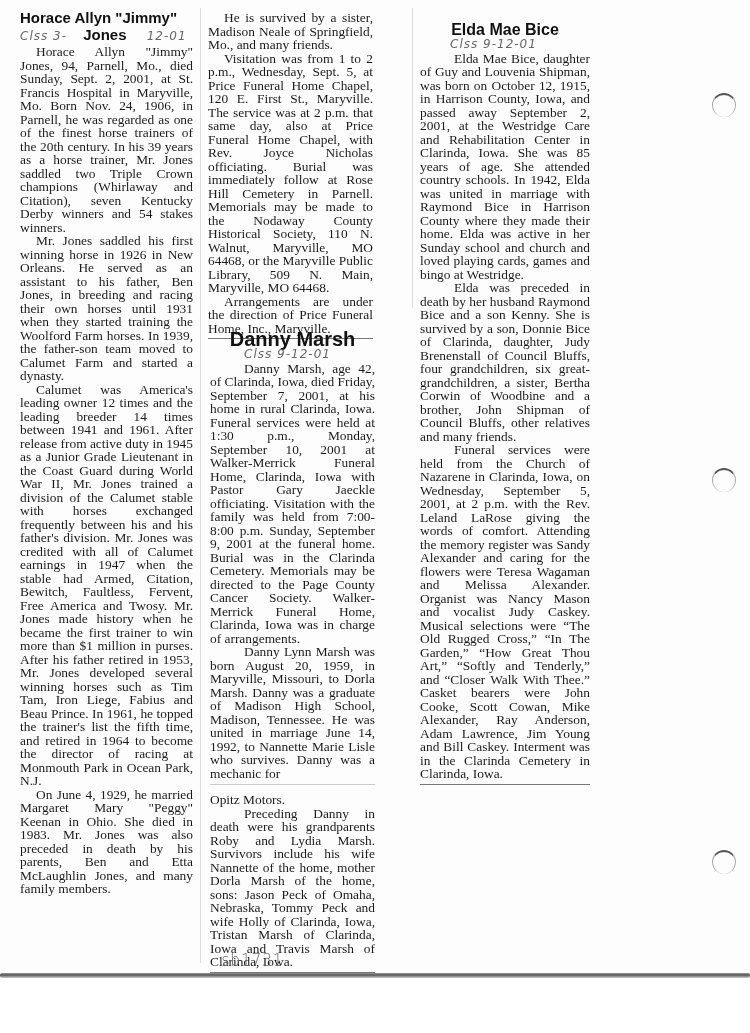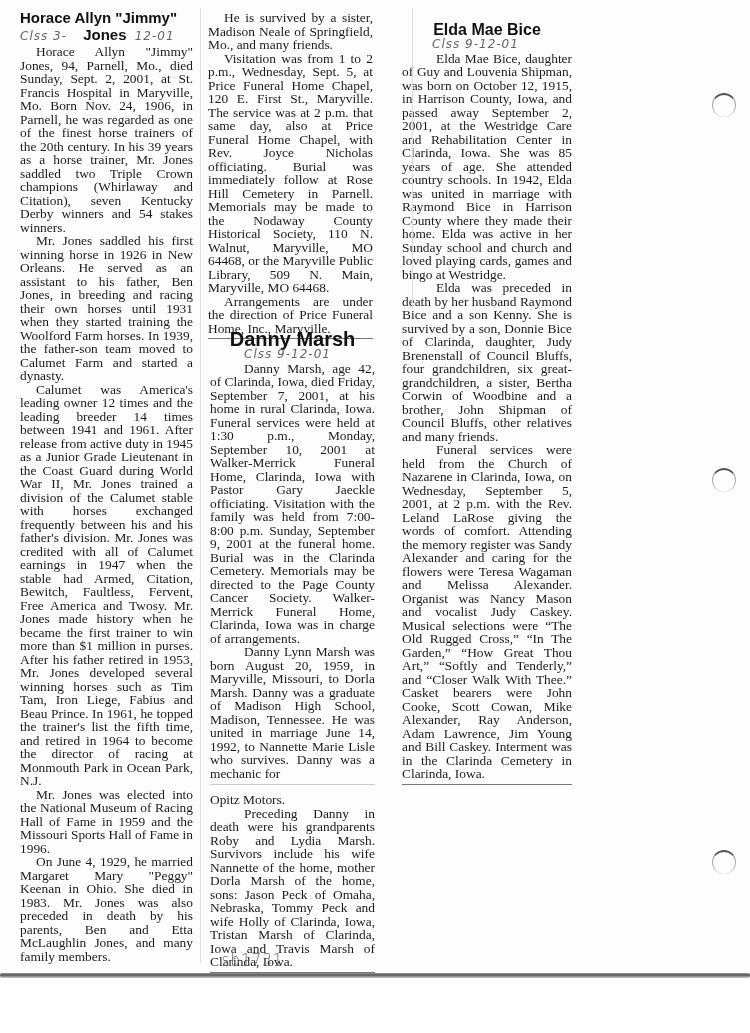--- a/index.html
+++ b/index.html
@@ -41,39 +41,38 @@
   .rule { height: 0; border-bottom: 1.5px solid #777; margin-top: 3px; }
   .col-divider { position: absolute; width: 0; border-left: 1px solid #ddd; }
   .archive-no {
     position: absolute; left: 218px; top: 950px;
     font-family: "DejaVu Sans", sans-serif; font-size: 17px; color: #666;
     letter-spacing: 1px; font-weight: 200; transform: scaleX(0.9);
   }
   #col1 { left: 20px; top: 9px; width: 173px; }
   #col2 { left: 208px; top: 11px; width: 165px; }
   #col2b { left: 210px; top: 331px; width: 165px; }
-  #col3 { left: 402px; top: 21px; width: 170px; }
+  #col3 { left: 420px; top: 21px; width: 170px; }
   .center { text-align: center; }
 </style>
 </head>
 <body>
 
 <div class="sheet">
 
   <div class="col" id="col1">
     <div class="headline">
       <span>Horace Allyn "Jimmy"</span><br>
       <span class="hand">Clss 3-</span>
       <span style="margin-left:12px">Jones</span>
-      <span class="hand" style="margin-left:4px">12-01</span>
+      <span class="hand" style="margin-left:16px">12-01</span>
     </div>
     <p>Horace Allyn "Jimmy" Jones, 94, Parnell, Mo., died Sunday, Sept. 2, 2001, at St. Francis Hospital in Maryville, Mo. Born Nov. 24, 1906, in Parnell, he was regarded as one of the finest horse trainers of the 20th century. In his 39 years as a horse trainer, Mr. Jones saddled two Triple Crown champions (Whirlaway and Citation), seven Kentucky Derby winners and 54 stakes winners.</p>
     <p>Mr. Jones saddled his first winning horse in 1926 in New Orleans. He served as an assistant to his father, Ben Jones, in breeding and racing their own horses until 1931 when they started training the Woolford Farm horses. In 1939, the father-son team moved to Calumet Farm and started a dynasty.</p>
     <p>Calumet was America's leading owner 12 times and the leading breeder 14 times between 1941 and 1961. After release from active duty in 1945 as a Junior Grade Lieutenant in the Coast Guard during World War II, Mr. Jones trained a division of the Calumet stable with horses exchanged frequently between his and his father's division. Mr. Jones was credited with all of Calumet earnings in 1947 when the stable had Armed, Citation, Bewitch, Faultless, Fervent, Free America and Twosy. Mr. Jones made history when he became the first trainer to win more than $1 million in purses. After his father retired in 1953, Mr. Jones developed several winning horses such as Tim Tam, Iron Liege, Fabius and Beau Prince. In 1961, he topped the trainer's list the fifth time, and retired in 1964 to become the director of racing at Monmouth Park in Ocean Park, N.J.</p>
-    <p>Mr. Jones was elected into the National Museum of Racing Hall of Fame in 1959 and the Missouri Sports Hall of Fame in 1996.</p>
     <p>On June 4, 1929, he married Margaret Mary "Peggy" Keenan in Ohio. She died in 1983. Mr. Jones was also preceded in death by his parents, Ben and Etta McLaughlin Jones, and many family members.</p>
 
   </div>
 
   <div class="col" id="col2">
     <p>He is survived by a sister, Madison Neale of Springfield, Mo., and many friends.</p>
     <p>Visitation was from 1 to 2 p.m., Wednesday, Sept. 5, at Price Funeral Home Chapel, 120 E. First St., Maryville. The service was at 2 p.m. that same day, also at Price Funeral Home Chapel, with Rev. Joyce Nicholas officiating. Burial was immediately follow at Rose Hill Cemetery in Parnell. Memorials may be made to the Nodaway County Historical Society, 110 N. Walnut, Maryville, MO 64468, or the Maryville Public Library, 509 N. Main, Maryville, MO 64468.</p>
     <p>Arrangements are under the direction of Price Funeral Home, Inc., Maryville.</p>
     <div class="rule"></div>
   </div>

